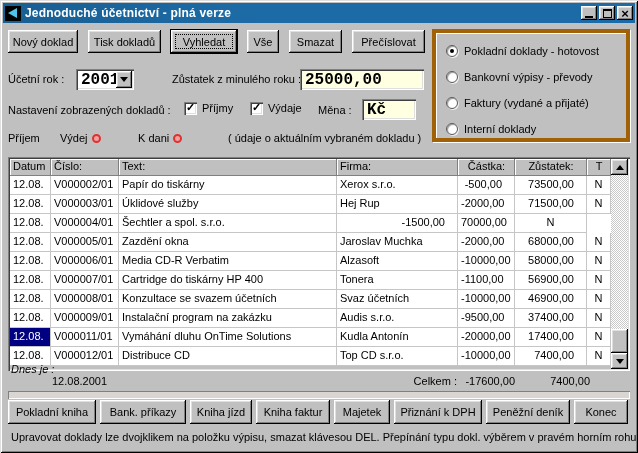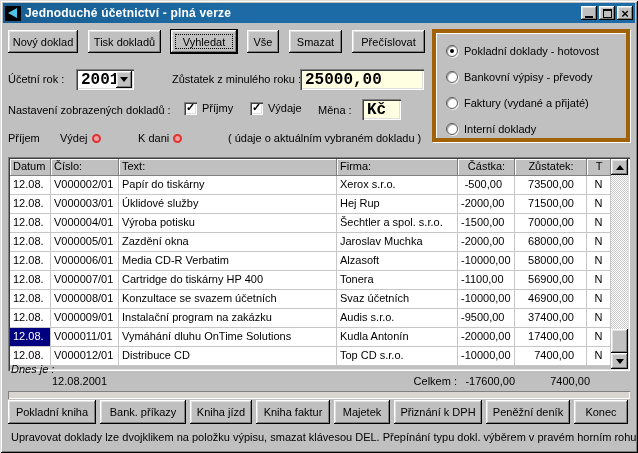--- a/index.html
+++ b/index.html
@@ -170,21 +170,21 @@
 
   <span class="lbl" style="left:8px;top:104px;">Nastavení zobrazených dokladů :</span>
   <span id="checkboxes"><span class="checkbox-item" style="left: 184px; top: 101px; position: absolute;">
         <span class="checkbox checked"></span>
         <span>Příjmy</span>
       </span><span class="checkbox-item" style="left: 250px; top: 101px; position: absolute;">
         <span class="checkbox checked"></span>
         <span>Výdaje</span>
       </span></span>
   <span class="lbl" style="left:318px;top:104px;">Měna :</span>
-  <div class="field yellow" style="left:362px;top:99px;width:39px;height:21px;">
+  <div class="field yellow" style="left:362px;top:99px;width:54px;height:21px;">
     <span class="fieldval">Kč</span>
   </div>
 
   <span class="lbl" style="left:8px;top:132px;">Příjem</span>
   <span class="lbl" style="left:60px;top:132px;"><span>Výdej</span><span class="dot"></span></span>
   <span class="lbl" style="left:138px;top:132px;"><span>K dani</span><span class="dot"></span></span>
   <span class="lbl" style="left:228px;top:132px;">( údaje o aktuálním vybraném dokladu )</span>
 
   <div id="table">
     <div id="tcontent">
@@ -212,21 +212,20 @@
             <div class="td">V000003/01</div>
             <div class="td">Úklidové služby</div>
             <div class="td">Hej Rup</div>
             <div class="td num">-2000,00</div>
             <div class="td num">71500,00</div>
             <div class="td center">N</div>
           </div>
           <div class="tr" style="grid-template-columns: 41px 68px 218px 121px 57px 72px 24px;">
             <div class="td">12.08.</div>
             <div class="td">V000004/01</div>
-            <div class="td">Výroba potisku</div>
             <div class="td">Šechtler a spol. s.r.o.</div>
             <div class="td num">-1500,00</div>
             <div class="td num">70000,00</div>
             <div class="td center">N</div>
           </div>
           <div class="tr" style="grid-template-columns: 41px 68px 218px 121px 57px 72px 24px;">
             <div class="td">12.08.</div>
             <div class="td">V000005/01</div>
             <div class="td">Zazdění okna</div>
             <div class="td">Jaroslav Muchka</div>

